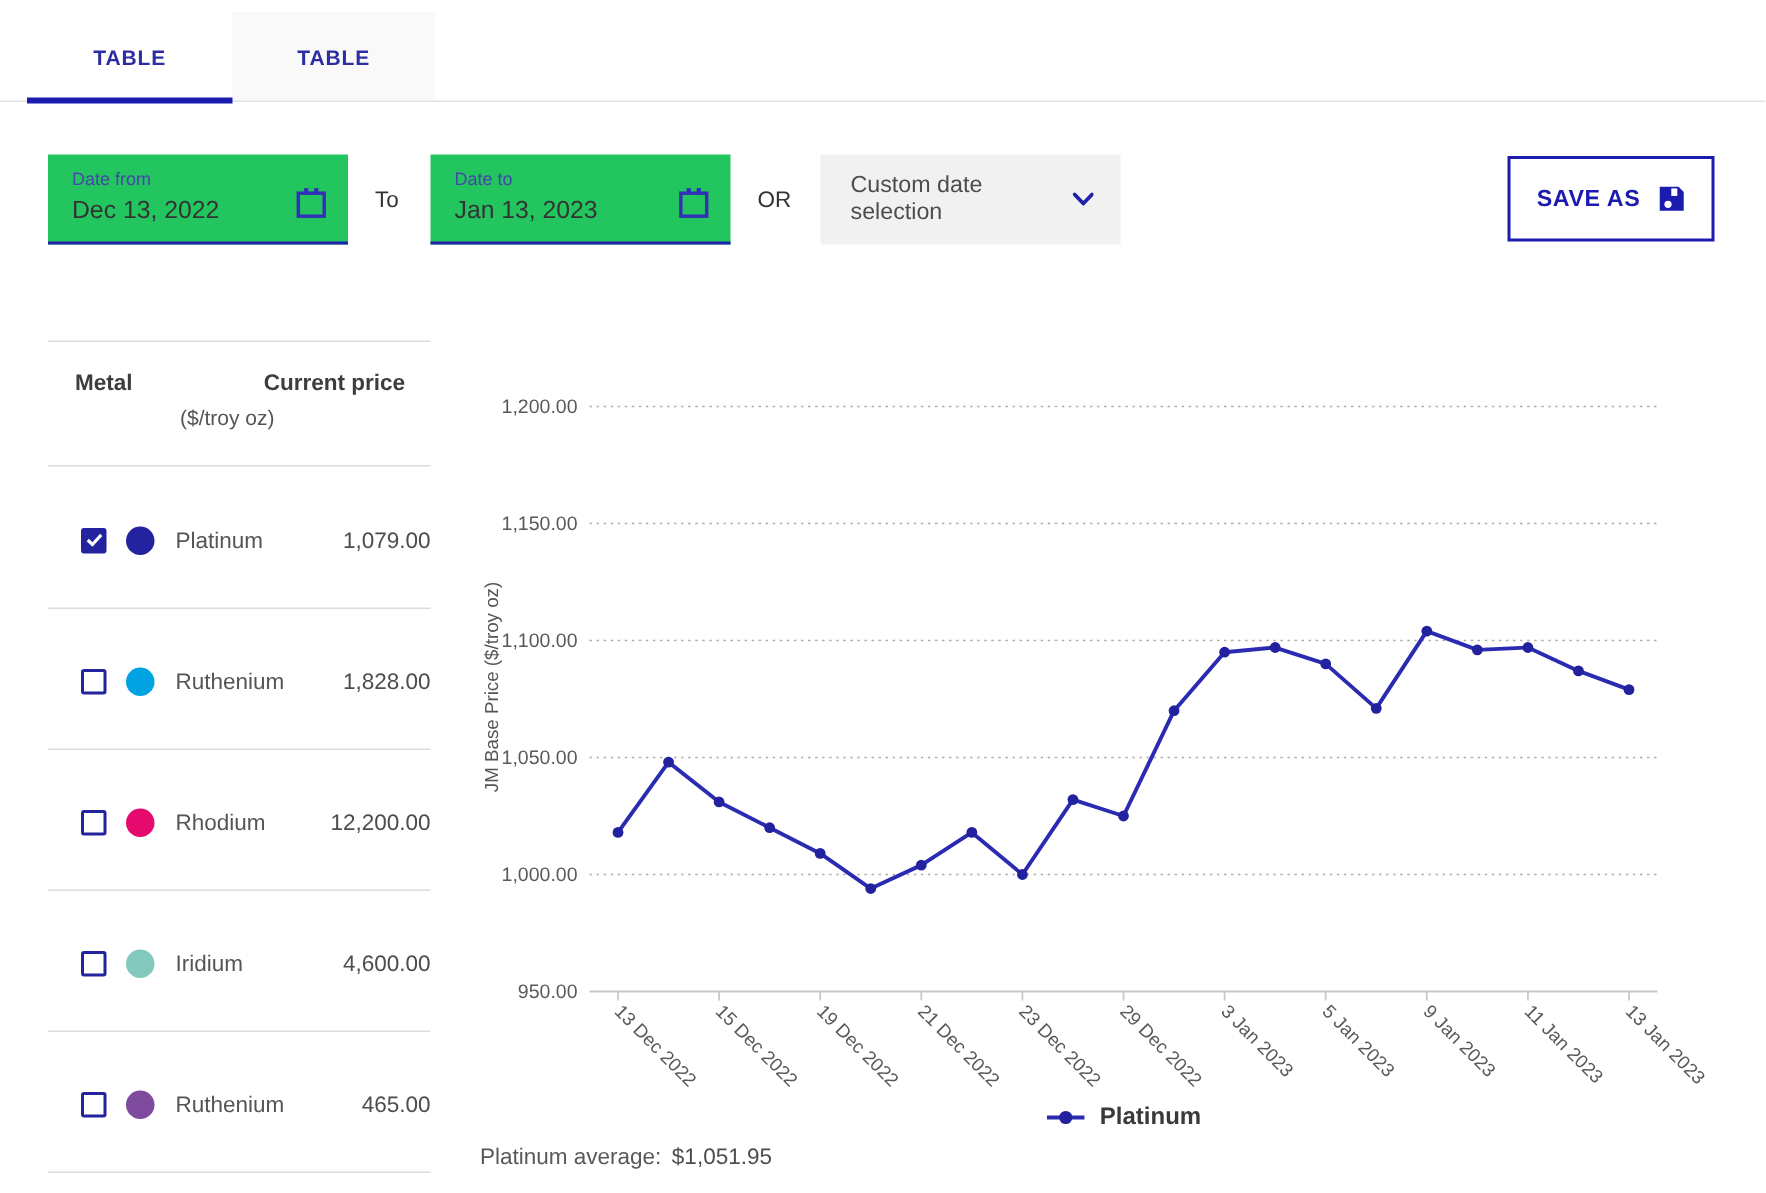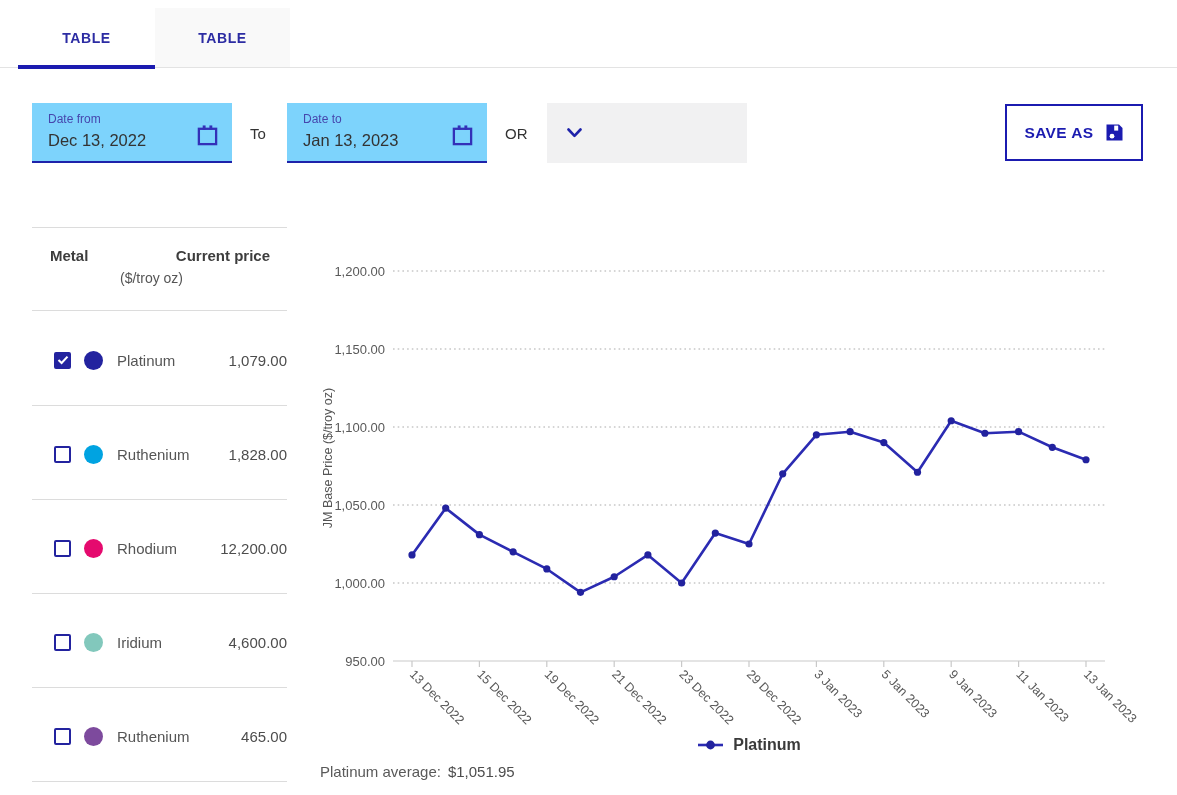--- a/index.html
+++ b/index.html
@@ -9,21 +9,21 @@
 
   
   .tab { display:flex; align-items:center; justify-content:center;
     font-size:14px; font-weight:700; letter-spacing:.6px; color:#2c2ca3; cursor:pointer; }
   .tab-chart { left:18px; top:8px; width:137px; height:59px; }
   .tab-table { left:155px; top:8px; width:135px; height:59px; background:#f9f9f9; }
   .tabs-rule { left:0; top:67px; width:1177px; height:1px; background:#e3e3e3; }
   .tab-active-bar { left:18px; top:65px; width:137px; height:4px; background:#1b1bb0; }
 
   
-  .date-box { top:103px; width:200px; height:60px; background:#7dd3fc;
+  .date-box { top:103px; width:200px; height:60px; background:#22c55e;
     border-bottom:2px solid #1e22aa; cursor:pointer; }
   .date-box .flabel { position:absolute; left:16px; top:9px; font-size:12px; color:#4646ad; }
   .date-box .fvalue { position:absolute; left:16px; bottom:11px; font-size:16.5px; color:#333; }
   .date-box .cal { position:absolute; right:13px; bottom:14px; width:23px; height:23px; }
   .joiner { top:103px; height:60px; display:flex; align-items:center; font-size:15px; color:#333; }
   .custom-select { left:547px; top:103px; width:200px; height:60px; background:#f1f1f2;
     display:flex; align-items:center; justify-content:space-between; padding:0 18px 0 20px;
     font-size:15.5px; color:#4d4d4d; cursor:pointer; }
   .save-btn { left:1005px; top:104px; width:138px; height:57px; background:#fff;
     border:2.5px solid #1b1bb0; display:flex; align-items:center; justify-content:center;
@@ -78,20 +78,21 @@
   <span class="flabel">Date to</span>
   <span class="fvalue">Jan 13, 2023</span>
   <svg class="cal" viewBox="0 0 24 24">
     <rect x="3" y="5" width="18" height="16" fill="none" stroke="#3330b8" stroke-width="2.4"></rect>
     <rect x="7" y="1.5" width="3" height="4.5" fill="#3330b8"></rect>
     <rect x="14" y="1.5" width="3" height="4.5" fill="#3330b8"></rect>
   </svg>
 </div>
 <div class="abs joiner" style="left:505px">OR</div>
 <div class="abs custom-select">
+  <span>Custom date selection</span>
   <svg width="15" height="10" viewBox="0 0 15 10">
     <polyline points="1.5,1.5 7.5,7.8 13.5,1.5" fill="none" stroke="#1e22aa" stroke-width="2.6" stroke-linecap="round" stroke-linejoin="round"></polyline>
   </svg>
 </div>
 <div class="abs save-btn">
   <span>SAVE AS</span>
   <svg width="19" height="19" viewBox="0 0 19 19">
     <path d="M1.5 1.5 H14 L17.5 5 V17.5 H1.5 Z" fill="#1b1bb0"></path>
     <rect x="9.2" y="2.6" width="4" height="5" fill="#fff"></rect>
     <circle cx="7" cy="13.2" r="2.4" fill="#fff"></circle>

